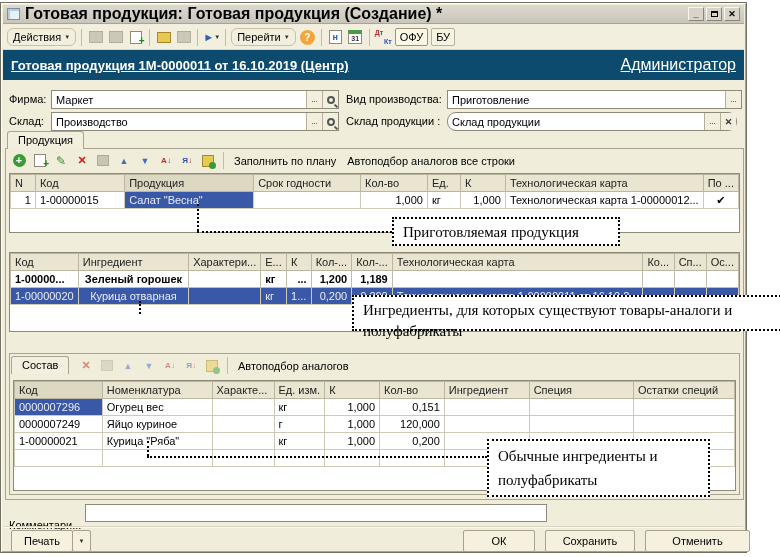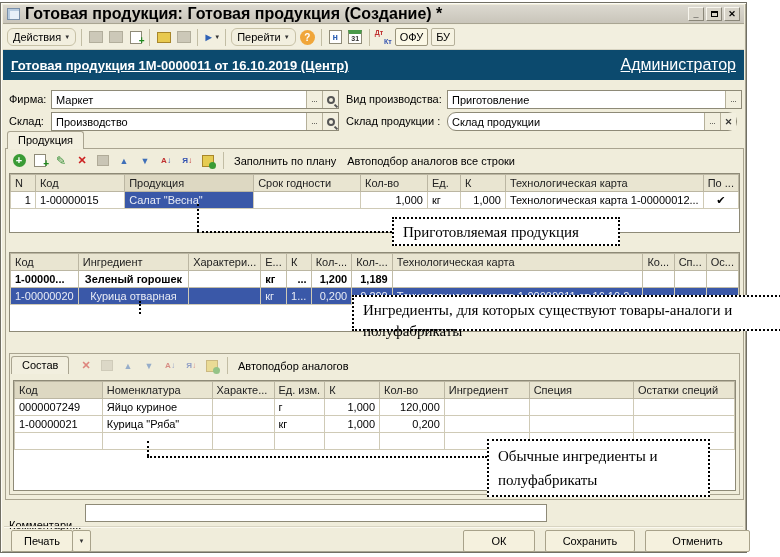--- a/index.html
+++ b/index.html
@@ -417,20 +417,31 @@
         <th>Номенклатура</th>
         <th>Характе...</th>
         <th>Ед. изм.</th>
         <th>К</th>
         <th>Кол-во</th>
         <th>Ингредиент</th>
         <th>Специя</th>
         <th>Остатки специй</th>
       </tr>
       <tr>
+        <td class="selcell">0000007296</td>
+        <td>Огурец вес</td>
+        <td></td>
+        <td>кг</td>
+        <td class="num">1,000</td>
+        <td class="num">0,151</td>
+        <td></td>
+        <td></td>
+        <td></td>
+      </tr>
+      <tr>
         <td>0000007249</td>
         <td>Яйцо куриное</td>
         <td></td>
         <td>г</td>
         <td class="num">1,000</td>
         <td class="num">120,000</td>
         <td></td>
         <td></td>
         <td></td>
       </tr>

